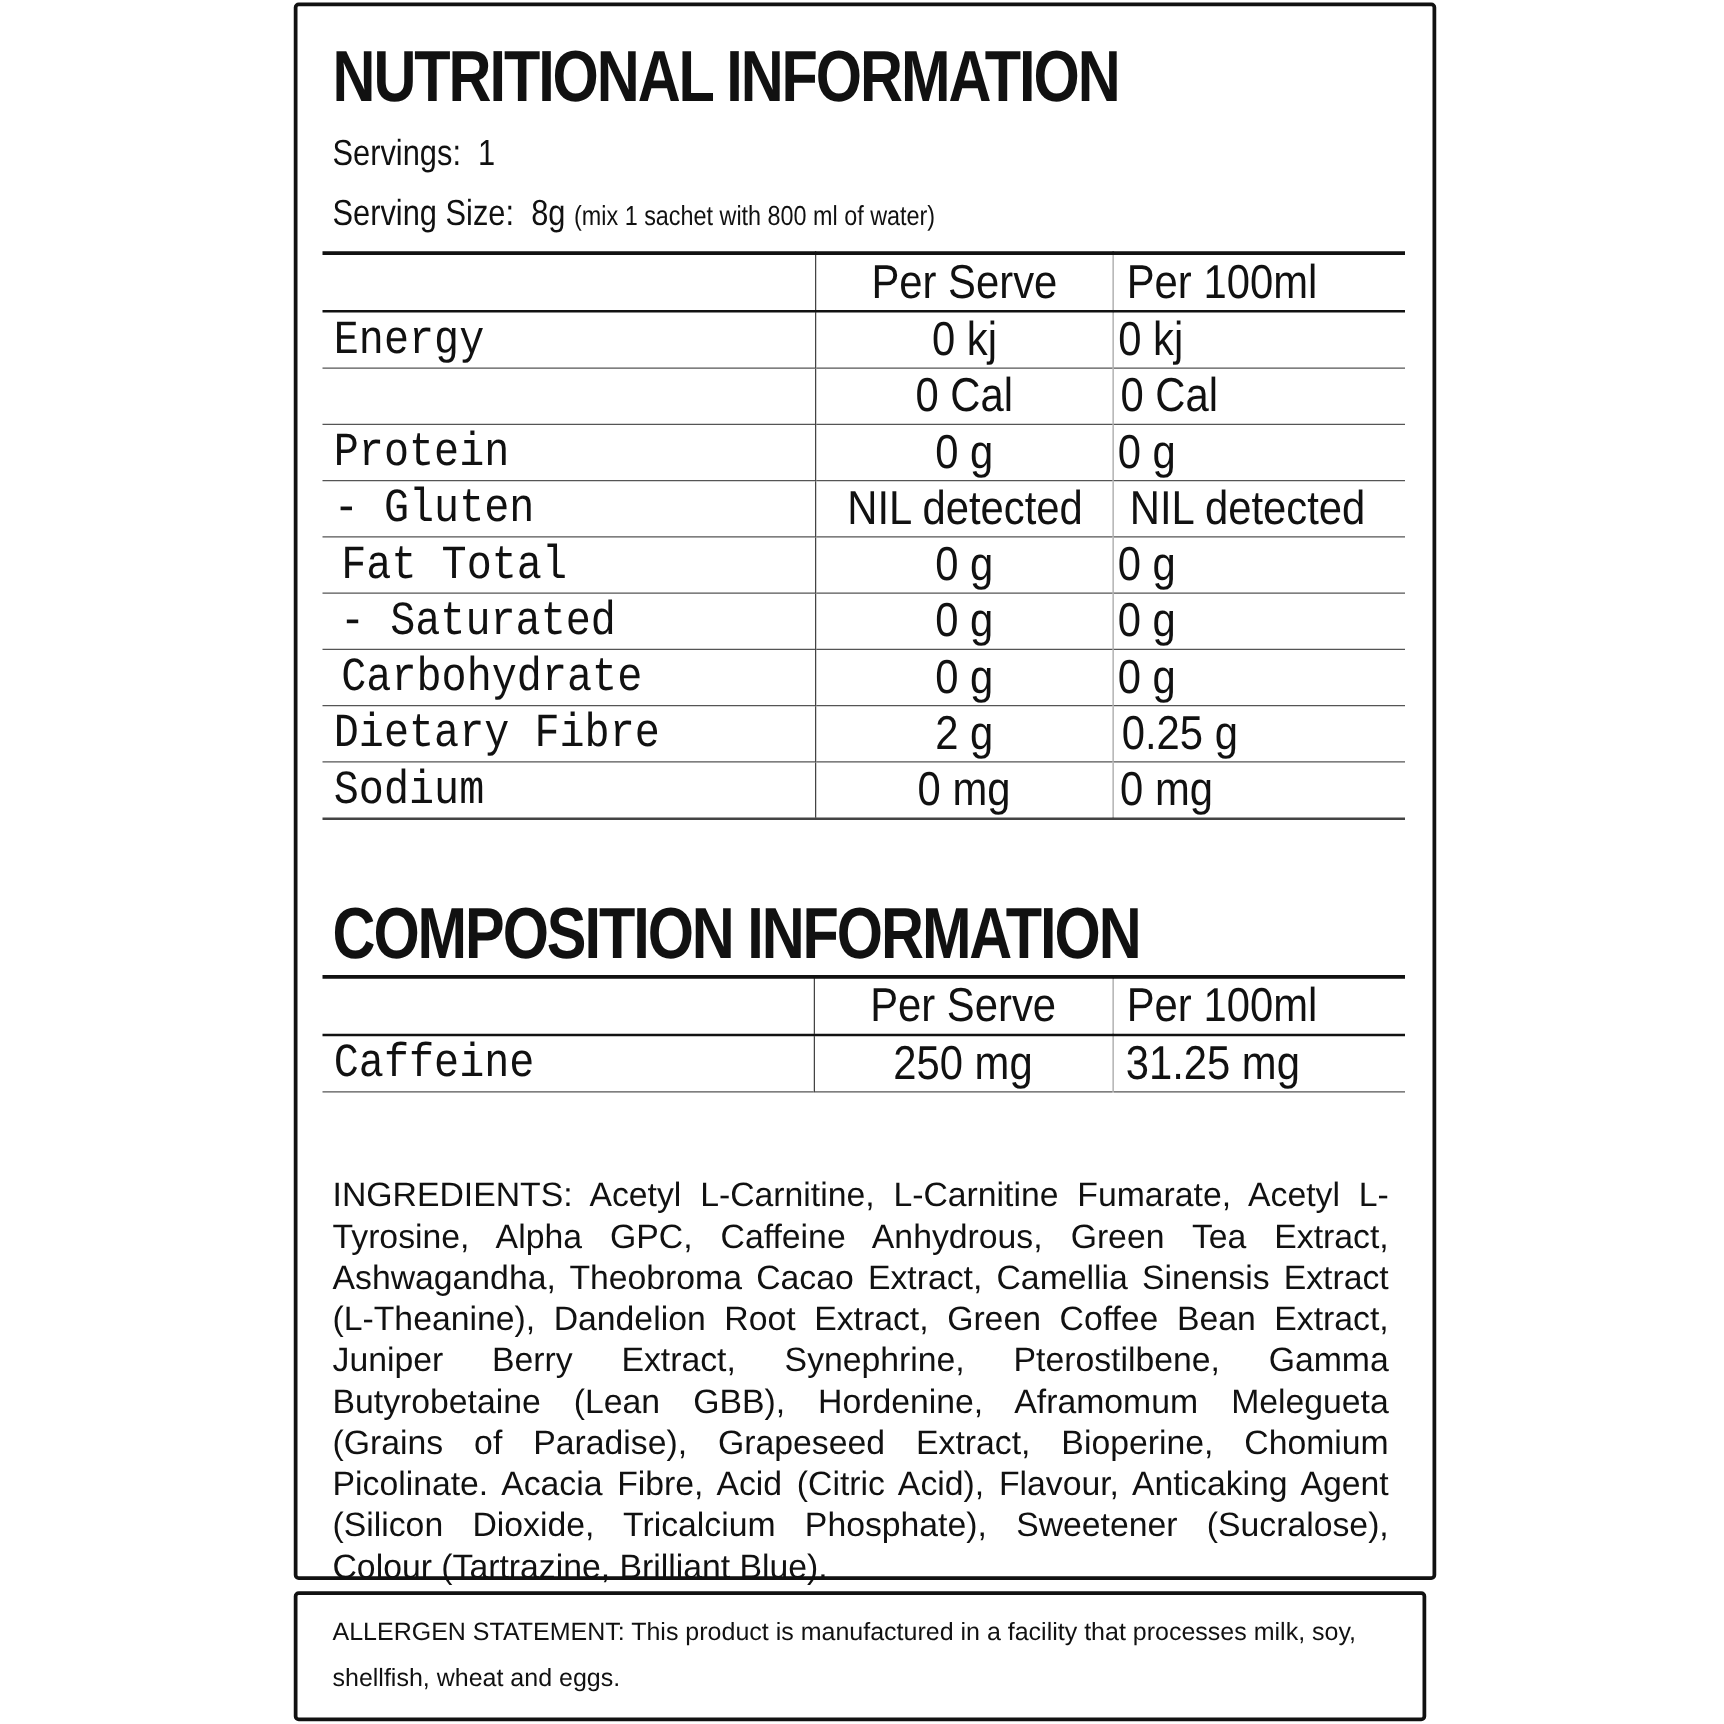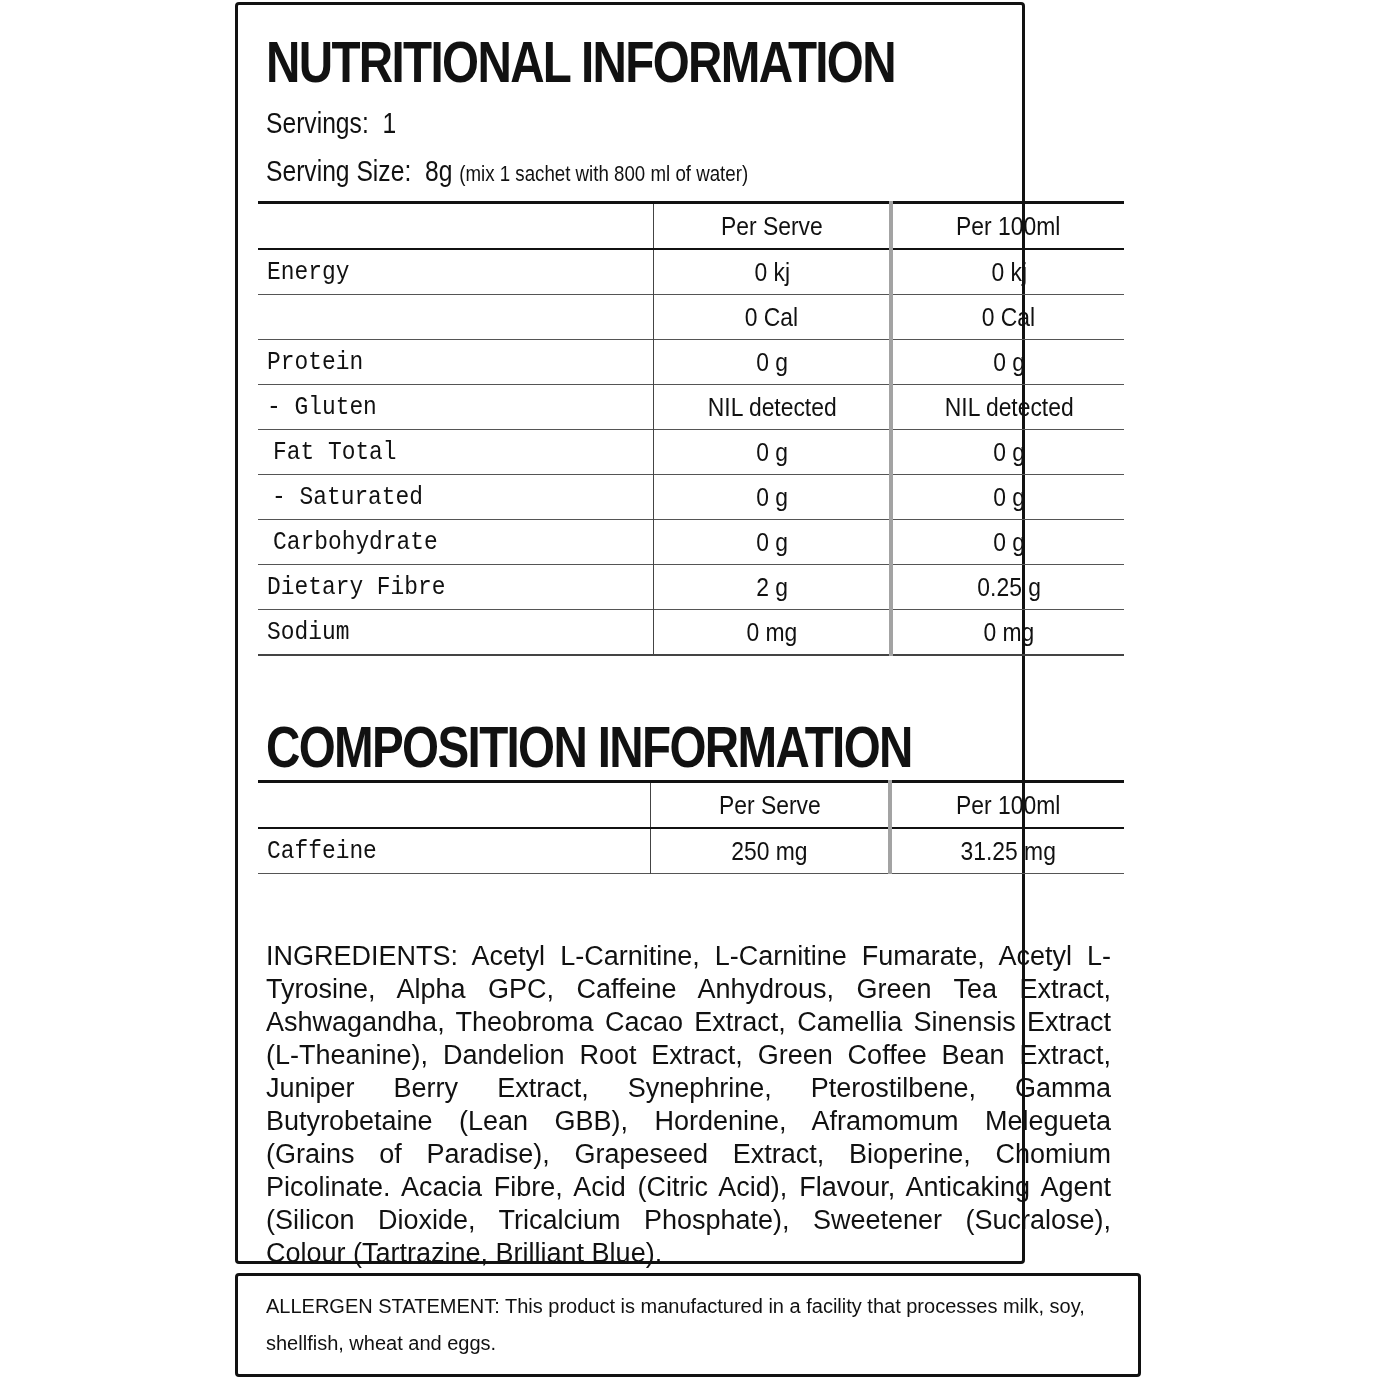--- a/index.html
+++ b/index.html
@@ -1,32 +1,32 @@
 <!DOCTYPE html>
 <html><head>
 <meta charset="utf-8">
 <style>
   html, body { margin:0; padding:0; background:#ffffff; }
   body { width:1379px; height:1379px; position:relative; overflow:hidden;
          font-family:"Liberation Sans", "DejaVu Sans", sans-serif; color:#111; }
-  .box-main { position:absolute; left:235px; top:2px; width:790px; height:1262px;
+  .box-main { position:absolute; left:235px; top:2px; width:914px; height:1262px;
               border:3px solid #111; border-radius:4px; box-sizing:border-box; }
   .box-allergen { position:absolute; left:235px; top:1273px; width:906px; height:104px;
               border:3px solid #111; border-radius:4px; box-sizing:border-box; }
   .title { position:absolute; left:28px; font-weight:bold; font-size:58px; letter-spacing:-2px;
            transform:scaleX(0.82); transform-origin:left top; white-space:nowrap; line-height:1; }
   .t1 { top:28px; }
   .t2 { top:713px; }
   .meta { position:absolute; left:28px; font-size:29px; transform:scaleX(0.85); transform-origin:left top; white-space:nowrap; }
   .meta small { font-size:22px; }
   table { position:absolute; left:20px; width:866px; border-collapse:collapse; }
-  td { font-size:26px; height:44px; padding:0; vertical-align:middle;margin-left:12px; }
+  td { font-size:38px; height:44px; padding:0; vertical-align:middle;margin-left:12px; }
   td.lbl { width:390px; padding-left:9px;font-family:Liberation Mono, monospace; }
   td.c { width:240px; text-align:center; border-left:1px solid #444; }
-  td.c3 { width:235px; text-align:center; border-left:4px solid #a3a3a3; }
+  td.c3 { width:235px; text-align:left; border-left:1px solid #a3a3a3; }
   tr { border-bottom:1px solid #555; }
   tr.head { border-top:3px solid #111; border-bottom:2px solid #111; }
   .txt { display:inline-block; transform:scaleX(0.88); transform-origin:center; white-space:nowrap; }
   .lbl .txt { transform-origin:left center; }
   .ingredients { position:absolute; left:28px; top:935px; width:845px; font-size:27px; line-height:33px;
                  text-align:justify; }
   .allergen-text { position:absolute; left:28px; top:12px; width:840px; font-size:20px; line-height:37px; }
 </style>
 </head>
 <body>

